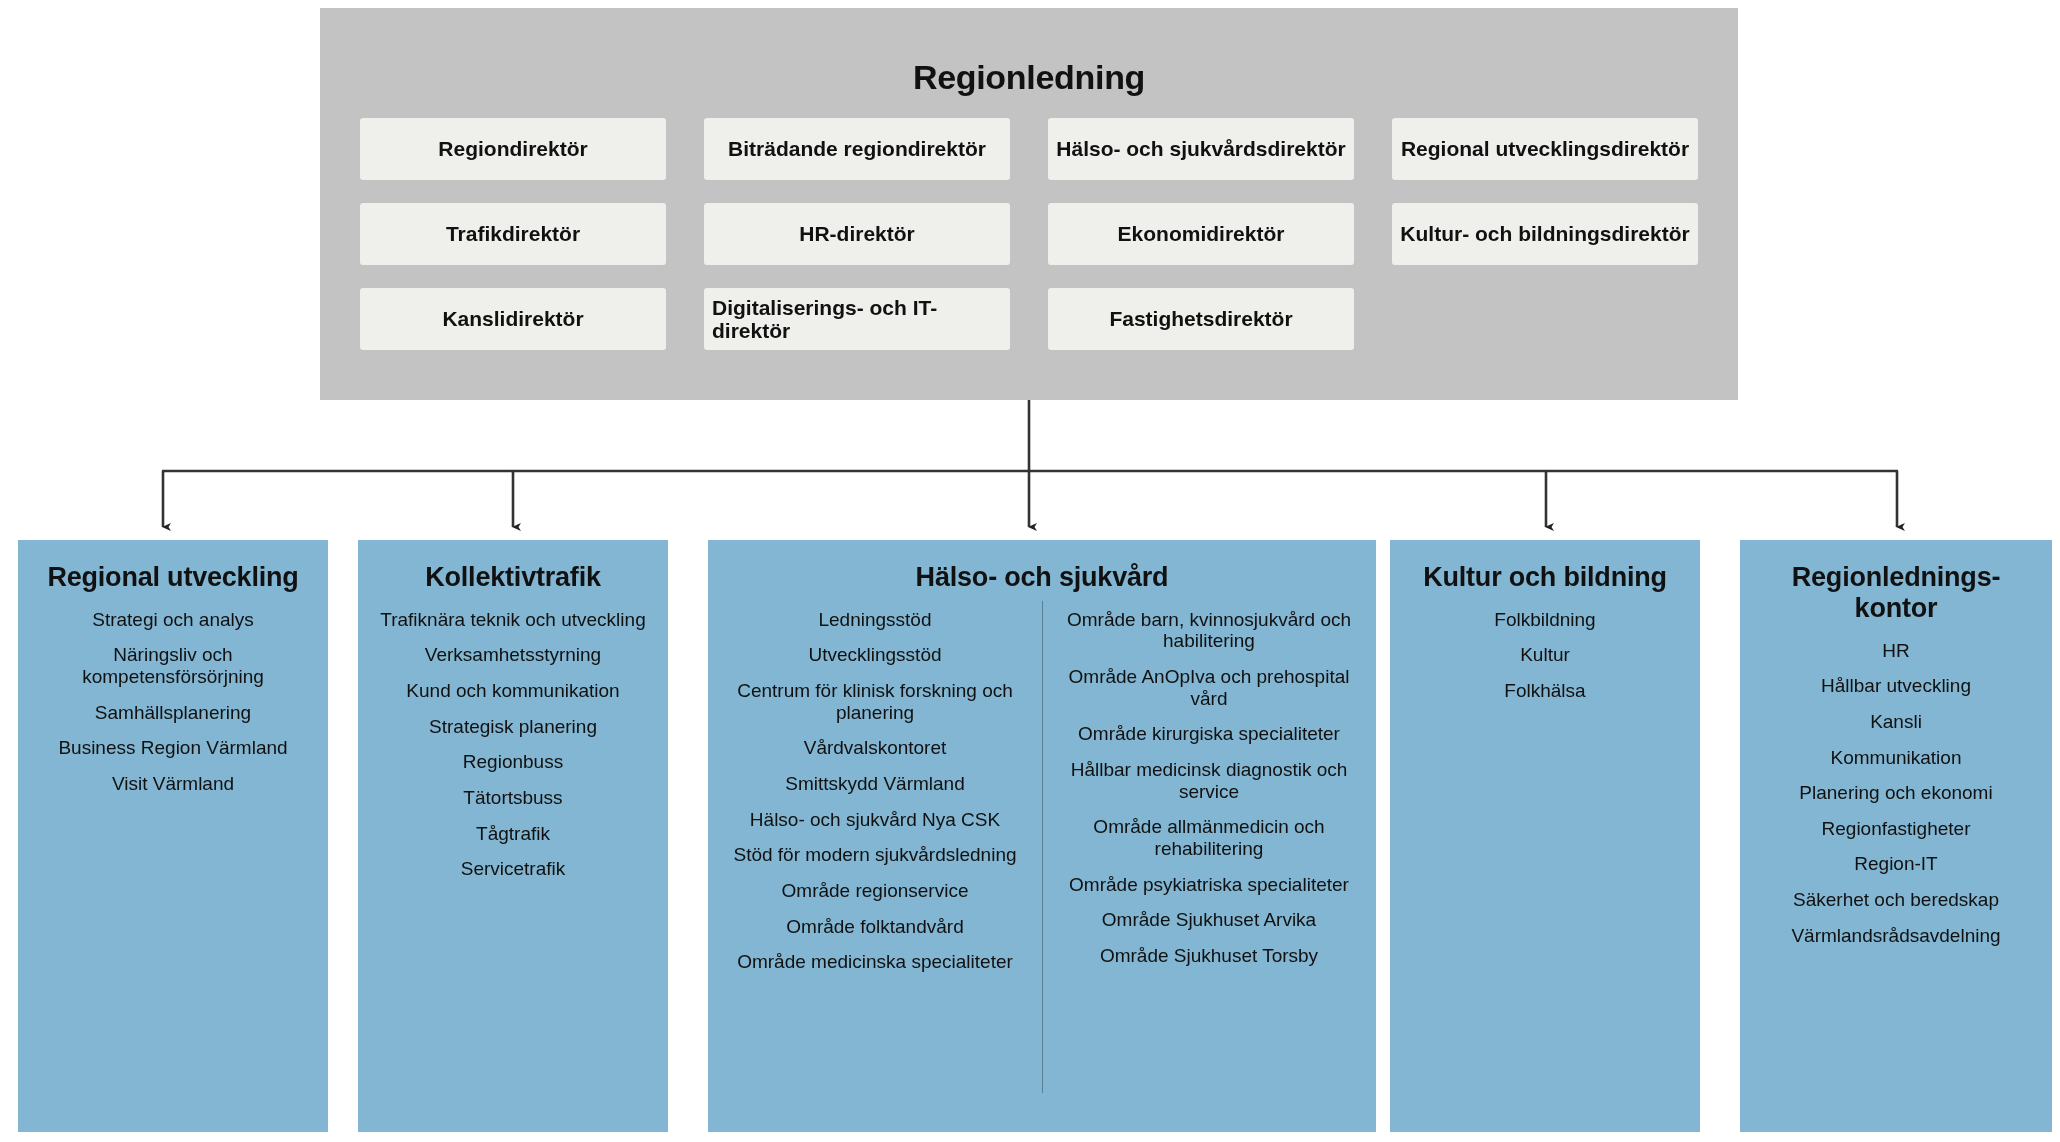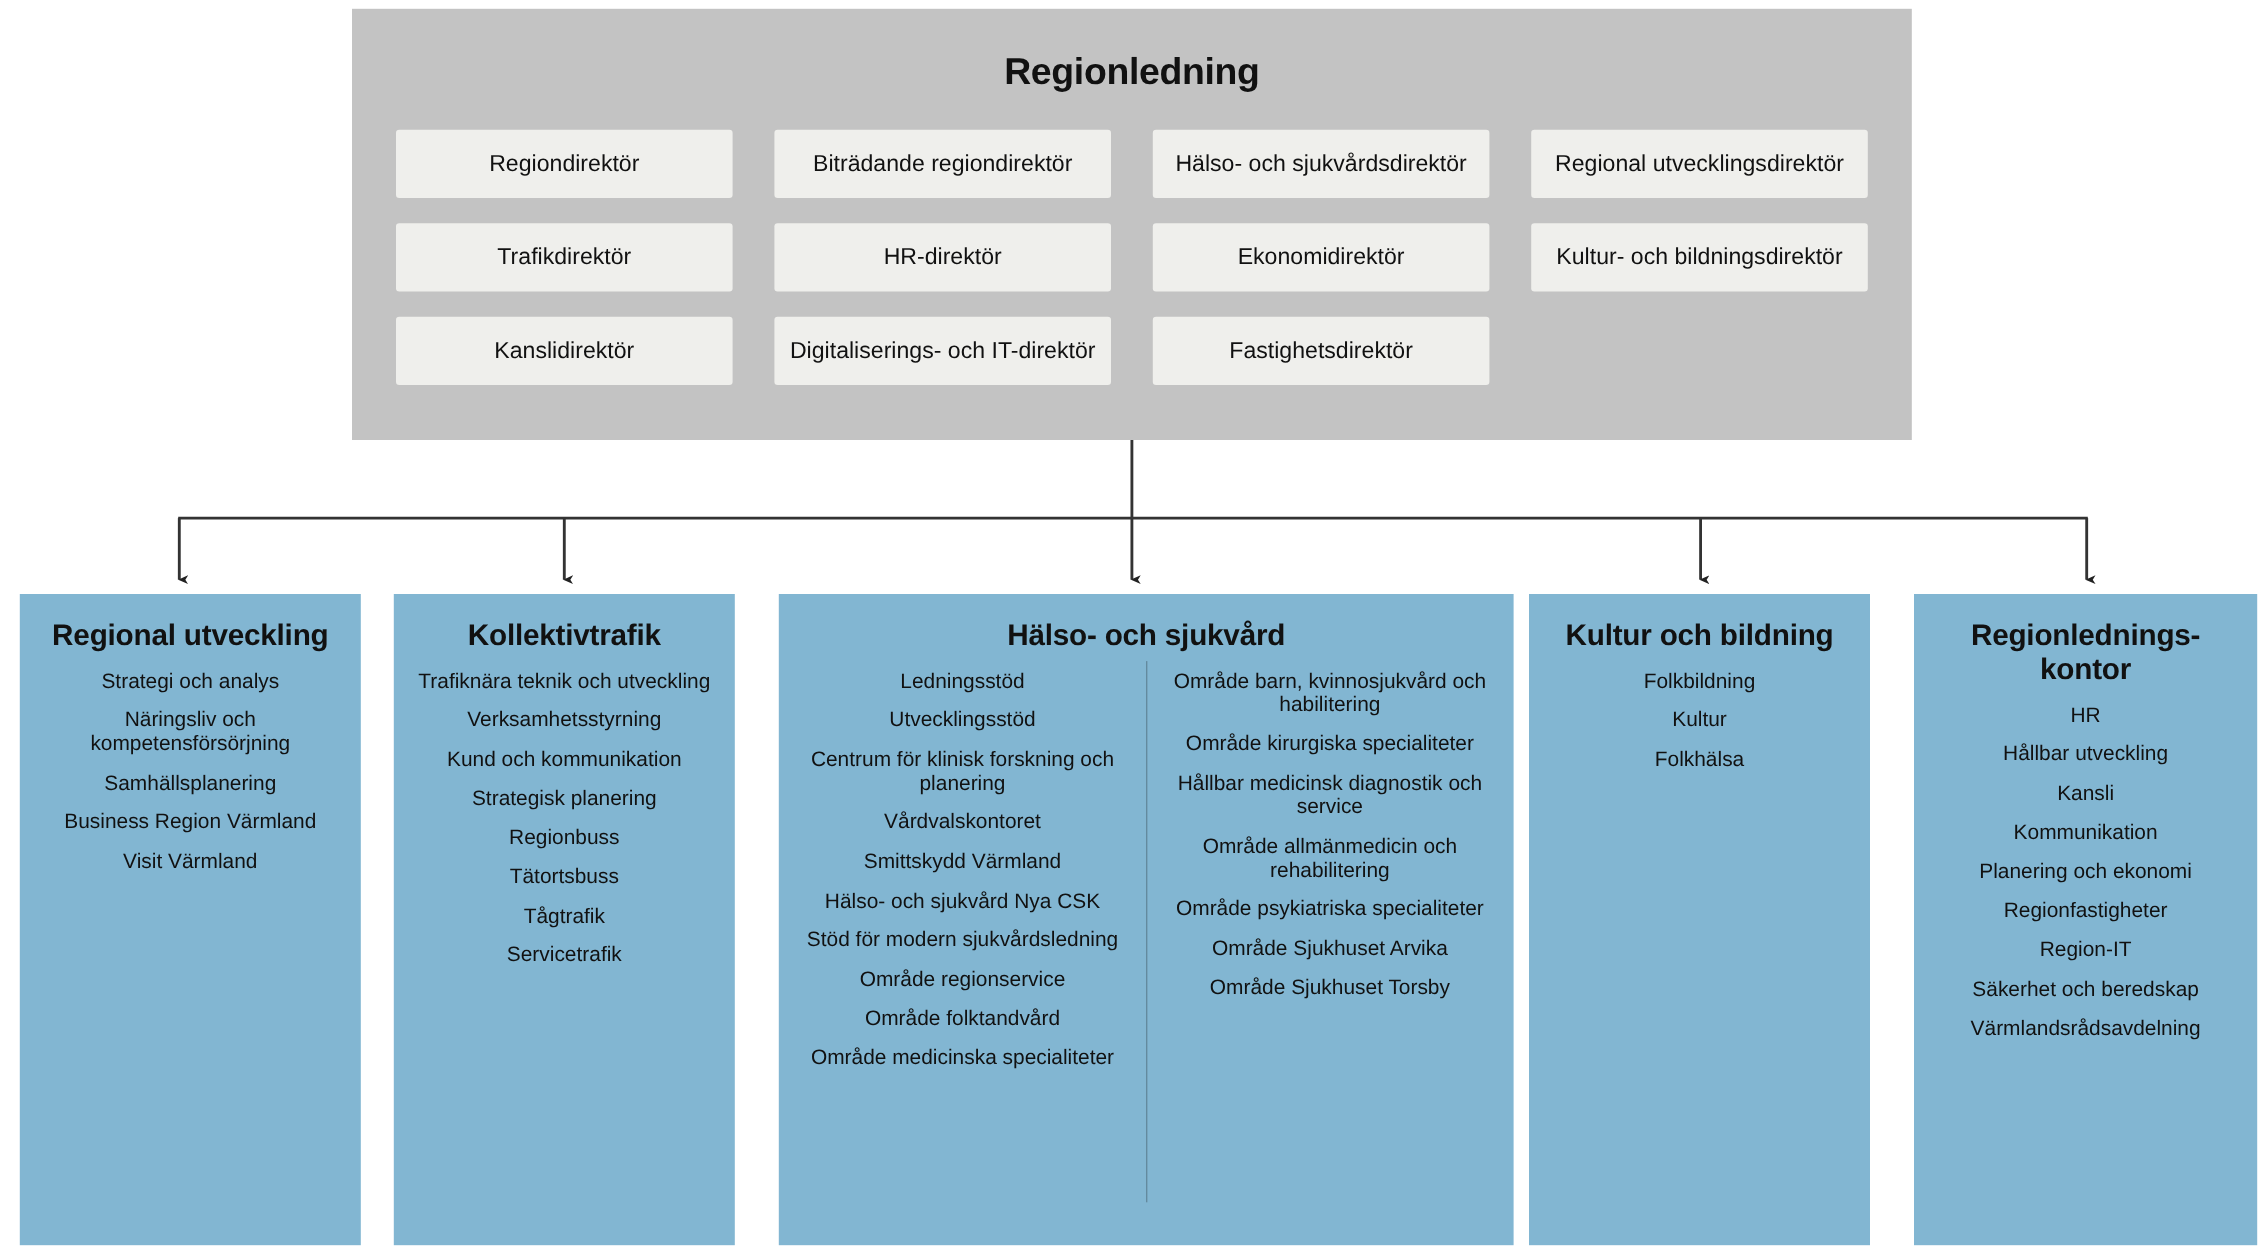--- a/index.html
+++ b/index.html
@@ -24,21 +24,21 @@
     width: 1418px;
     height: 392px;
     background: #c3c3c3;
     box-sizing: border-box;
   }
   #leadership-title {
     text-align: center;
     font-size: 34px;
     font-weight: bold;
     letter-spacing: -0.3px;
-    padding-top: 40px;
+    padding-top: 52px;
     line-height: 1;
   }
   #director-grid {
     position: absolute;
     left: 40px;
     top: 110px;
     right: 40px;
     display: grid;
     grid-template-columns: repeat(4, 1fr);
     grid-auto-rows: 62px;
@@ -46,23 +46,24 @@
     row-gap: 23px;
   }
   .director-box {
     background: #efefec;
     border-radius: 3px;
     display: flex;
     align-items: center;
     justify-content: center;
     font-size: 21px;
     line-height: 1.1;
-    text-align: right;
+    text-align: left;
     padding: 0 8px;
     box-sizing: border-box;
+    font-weight: bold;
   }
 
   
   #connectors {
     position: absolute;
     left: 0;
     top: 0;
     width: 2060px;
     height: 1142px;
     pointer-events: none;
@@ -212,20 +213,21 @@
           <li>Hälso- och sjukvård Nya CSK</li>
           <li>Stöd för modern sjukvårdsledning</li>
           <li>Område regionservice</li>
           <li>Område folktandvård</li>
           <li>Område medicinska specialiteter</li>
         </ul>
       </div>
       <div class="halso-subcol">
         <ul class="unit-items">
           <li>Område barn, kvinnosjukvård och habilitering</li>
+          <li>Område AnOpIva och prehospital vård</li>
           <li>Område kirurgiska specialiteter</li>
           <li>Hållbar medicinsk diagnostik och service</li>
           <li>Område allmänmedicin och rehabilitering</li>
           <li>Område psykiatriska specialiteter</li>
           <li>Område Sjukhuset Arvika</li>
           <li>Område Sjukhuset Torsby</li>
         </ul>
       </div>
     </div>
   </div>

